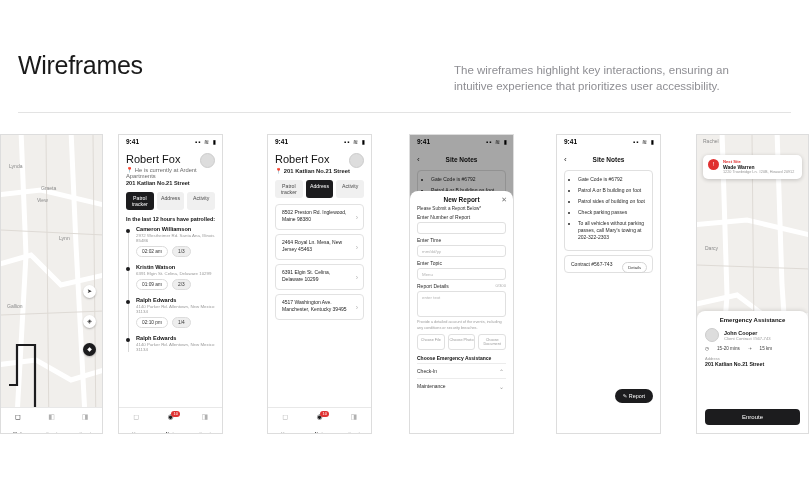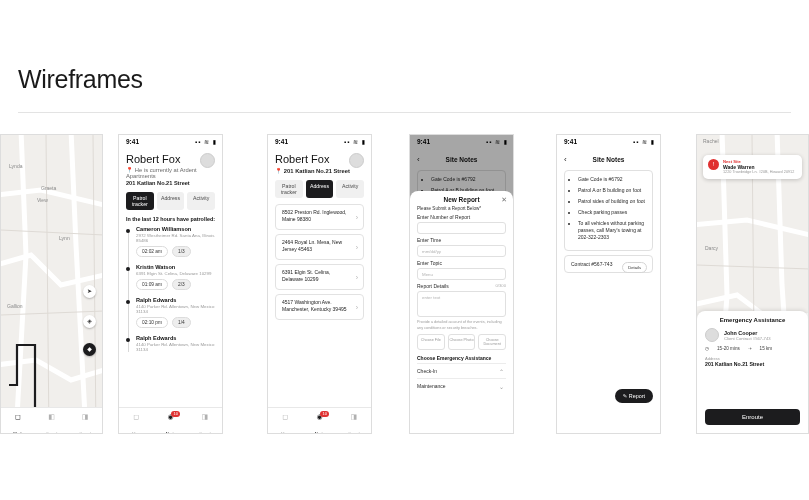--- a/index.html
+++ b/index.html
@@ -10,21 +10,21 @@
     font-family: "Liberation Sans", sans-serif;
     overflow: hidden;
     position: relative;
   }
   
   .hdr {
     position: absolute; left:0; top:0; width:809px; height:134px;
     background:#ffffff;
   }
   .hdr-title {
-    position:absolute; left:18px; top:65px;
+    position:absolute; left:18px; top:51px;
     font-size:25px; color:#1a1a1a; letter-spacing:-0.3px;
   }
   .hdr-sub {
     position:absolute; right:55px; top:62px; width:300px;
     text-align:left; font-size:11.5px; color:#8e8e93; line-height:16px;
   }
   .hdr-rule {
     position:absolute; left:18px; right:18px; top:112px; height:1px;
     background:#e3e3e3;
   }
@@ -166,20 +166,21 @@
     background:#1c1c1e; color:#fff; border-radius:4px;
     font-size:6px; text-align:center; line-height:16px;
   }
   .metarow { display:flex; gap:8px; font-size:4.6px; color:#3a3a3a; margin-top:4px; }
 </style>
 </head>
 <body>
 
 <div class="hdr">
   <div class="hdr-title">Wireframes</div>
+  <div class="hdr-sub">The wireframes highlight key interactions, ensuring an intuitive experience that prioritizes user accessibility.</div>
   <div class="hdr-rule"></div>
 </div>
 
 <div class="strip">
 
   <div class="frame f0">
     <div class="map">
       <svg width="103" height="300">
         <rect x="0" y="0" width="103" height="300" fill="#f1efec"></rect>
         <g stroke="#ffffff" stroke-width="5" fill="none">

